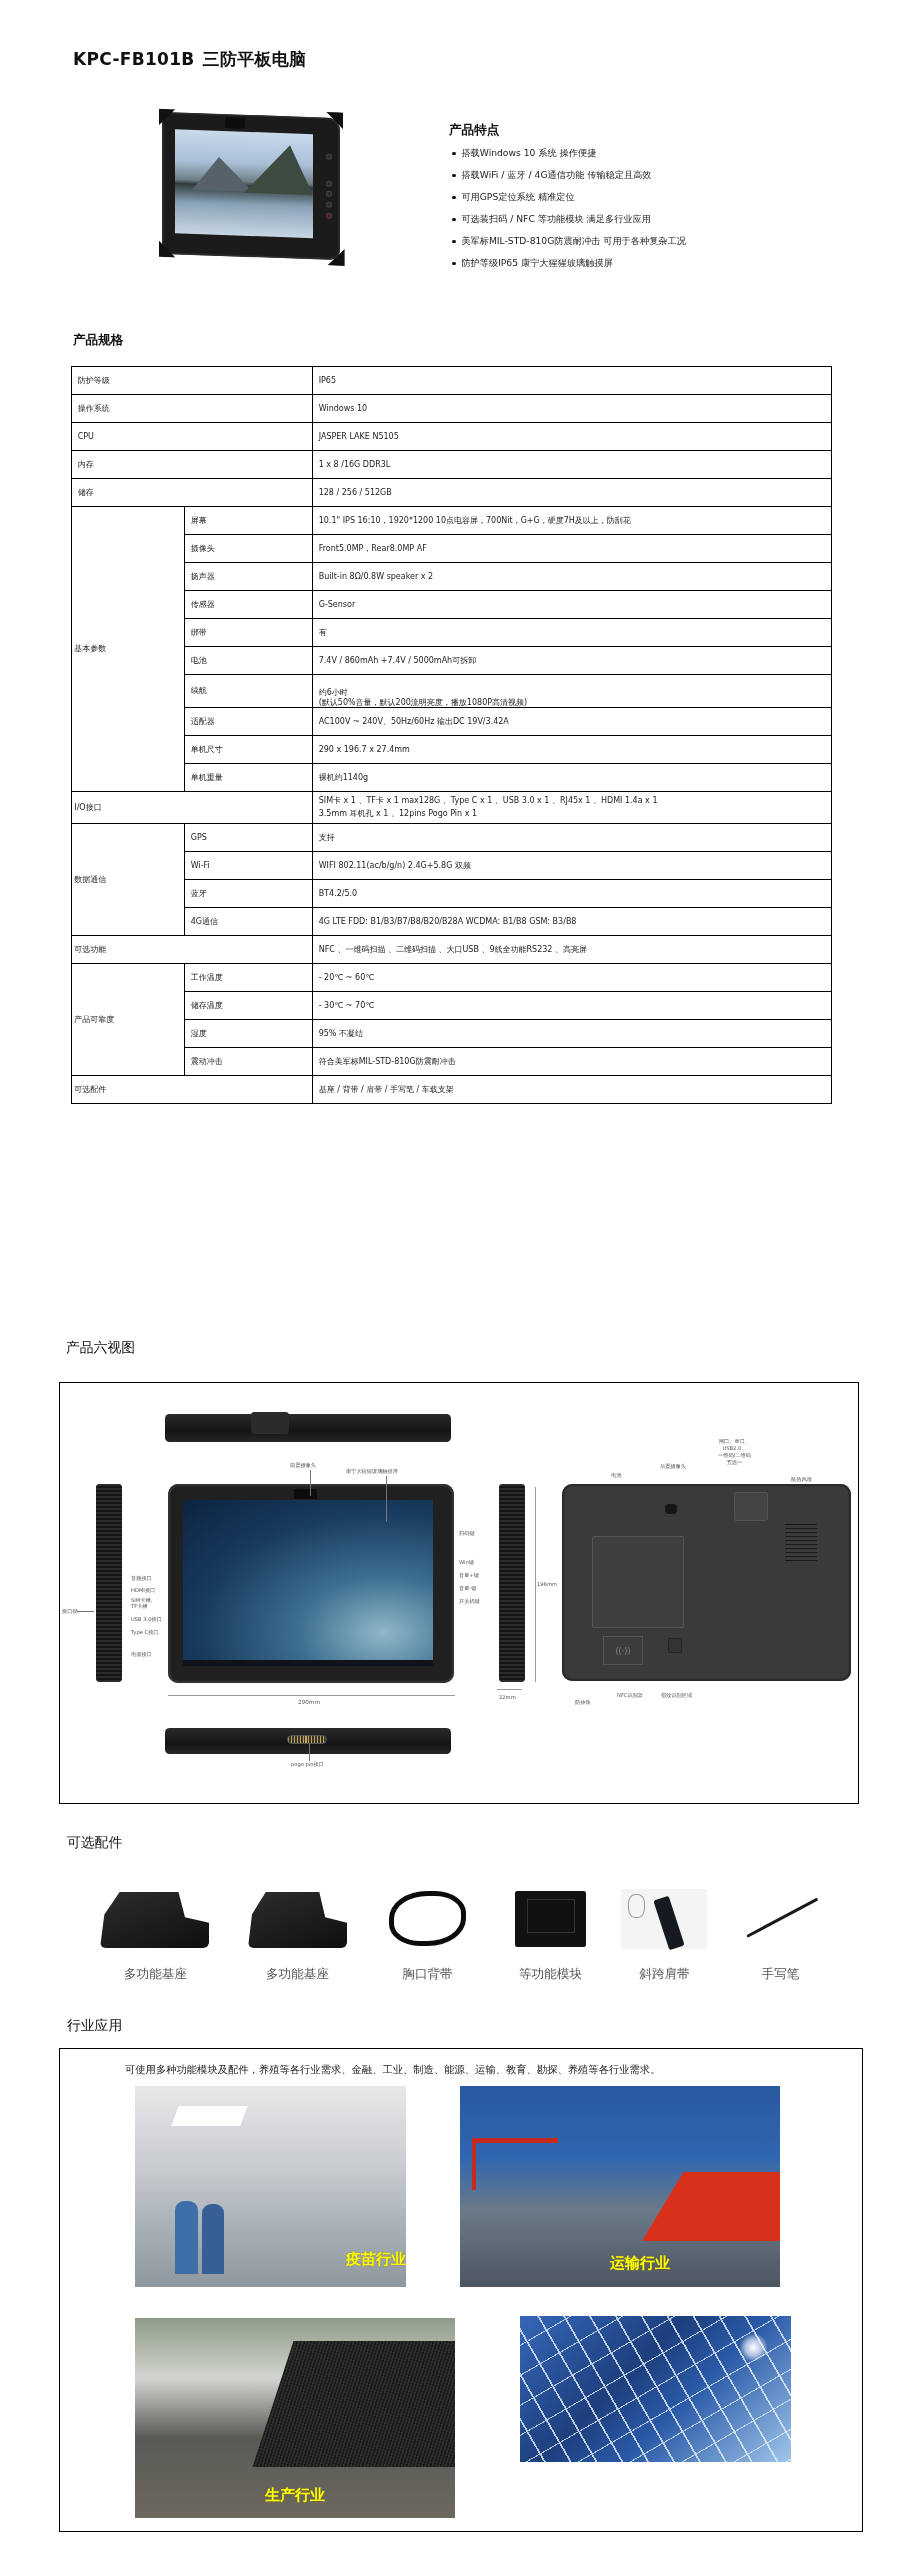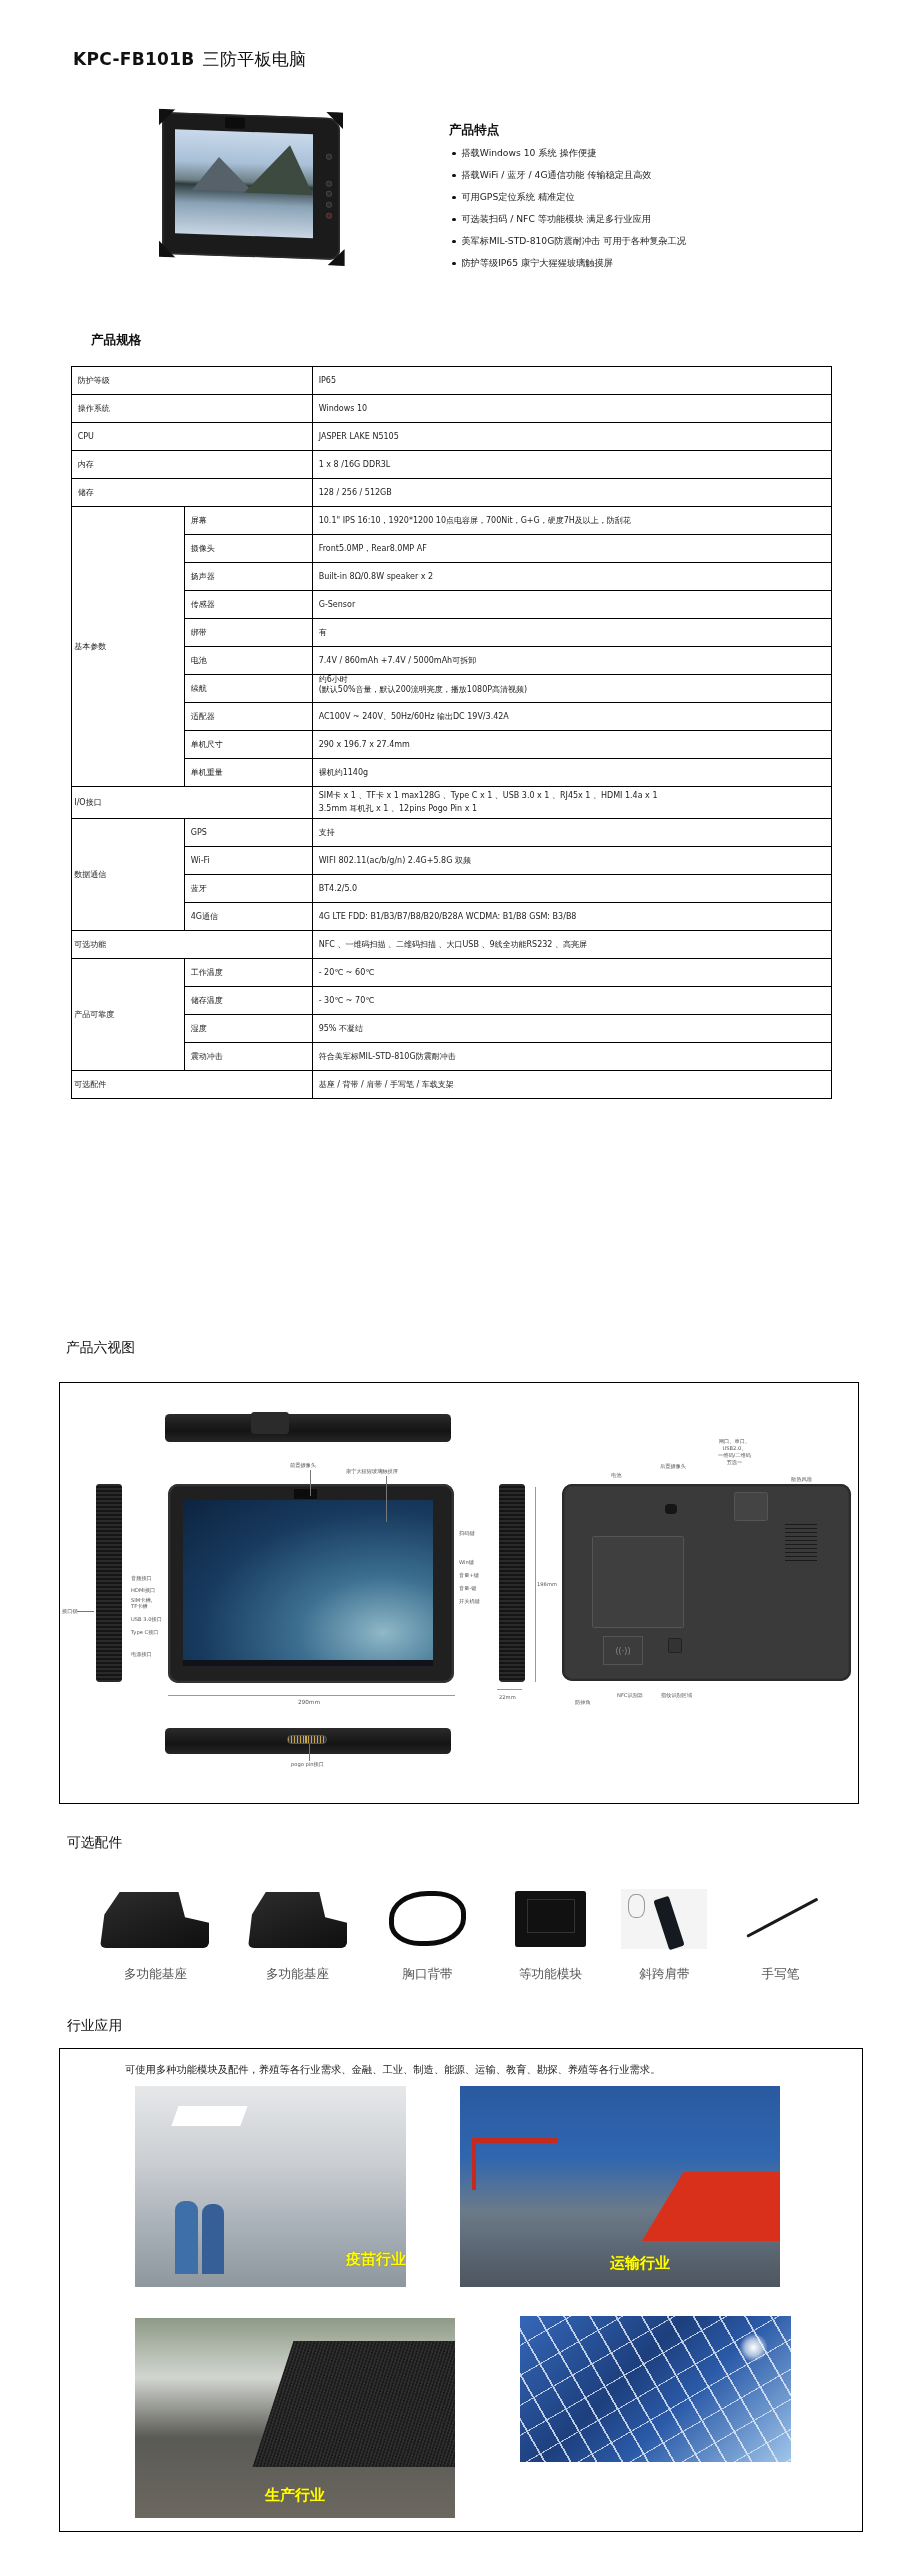--- a/index.html
+++ b/index.html
@@ -1,21 +1,21 @@
 <!DOCTYPE html>
 <html style="font-size:9.2px"><head>
 <meta charset="utf-8">
 <style>
   * { box-sizing: border-box; margin: 0; padding: 0; }
   html, body { width: 910px; height: 2576px; background: #ffffff; }
   body { position: relative; font-family: "DejaVu Sans", "Liberation Sans", sans-serif; color: #111; overflow: hidden; }
   .abs { position: absolute; }
 
   .page-title { left: 73px; top: 48px; font-size: 17px; font-weight: bold; letter-spacing: 0.3px; white-space: nowrap; }
-  .page-title .cn { font-weight: normal; margin-left: 8px; }
+  .page-title .cn { font-weight: bold; margin-left: 8px; }
 
   
   .hero-tablet { left: 162px; top: 115px; width: 178px; height: 142px; transform: skewY(2deg); }
   .hero-tablet .shell { position: absolute; inset: 0; background: #1b1b1b; border-radius: 8px 12.6px 10.3px 8px; box-shadow: inset 0 0 0 1.7px #2c2c2c; }
   .hero-tablet .corner { position: absolute; width: 17px; height: 17px; background: #111; }
   .hero-tablet .screen { position: absolute; left: 12.6px; top: 17px; width: 138px; height: 104px;
      background: linear-gradient(180deg, #c9d9ea 0%, #a9c0d8 30%, #6d7f85 48%, #2d3b3c 52%, #8aa2b6 70%, #c8d6e4 100%); }
   .hero-tablet .mountain { position: absolute; left: 17px; top: 26px; width: 0; height: 0;
      border-left: 27.5px solid transparent; border-right: 34px solid transparent; border-bottom: 34px solid #56616a; }
   .hero-tablet .mountain2 { position: absolute; left: 69px; top: 11.5px; width: 0; height: 0;
@@ -132,21 +132,21 @@
   <li>
       <span class="dot"></span>
       <span>美军标MIL-STD-810G防震耐冲击 可用于各种复杂工况</span>
     </li>
   <li>
       <span class="dot"></span>
       <span>防护等级IP65 康宁大猩猩玻璃触摸屏</span>
     </li>
 </ul>
 
-<div class="abs section-title" style="left:73px;top:332px;margin-left:18px;">产品规格</div>
+<div class="abs section-title" style="left:73px;top:332px;">产品规格</div>
 
 <table class="abs spec-table">
   <colgroup>
       <col style="width:113px">
       <col style="width:128px">
       <col>
     </colgroup>
   <tbody>
       <tr>
         <td colspan="2">防护等级</td>
@@ -189,21 +189,21 @@
   <tr>
         <td>绑带</td>
         <td>有</td>
       </tr>
   <tr>
         <td>电池</td>
         <td>7.4V / 860mAh +7.4V / 5000mAh可拆卸</td>
       </tr>
   <tr>
         <td>续航</td>
-    <td class="multi" style="vertical-align:top;padding-top:0;">
+    <td class="multi" style="vertical-align:top;padding-top:13px;">
           <span>约6小时</span>
           <span>(默认50%音量，默认200流明亮度，播放1080P高清视频)</span>
         </td>
       </tr>
   <tr>
         <td>适配器</td>
         <td>AC100V ~ 240V、50Hz/60Hz 输出DC 19V/3.42A</td>
       </tr>
   <tr>
         <td>单机尺寸</td>

